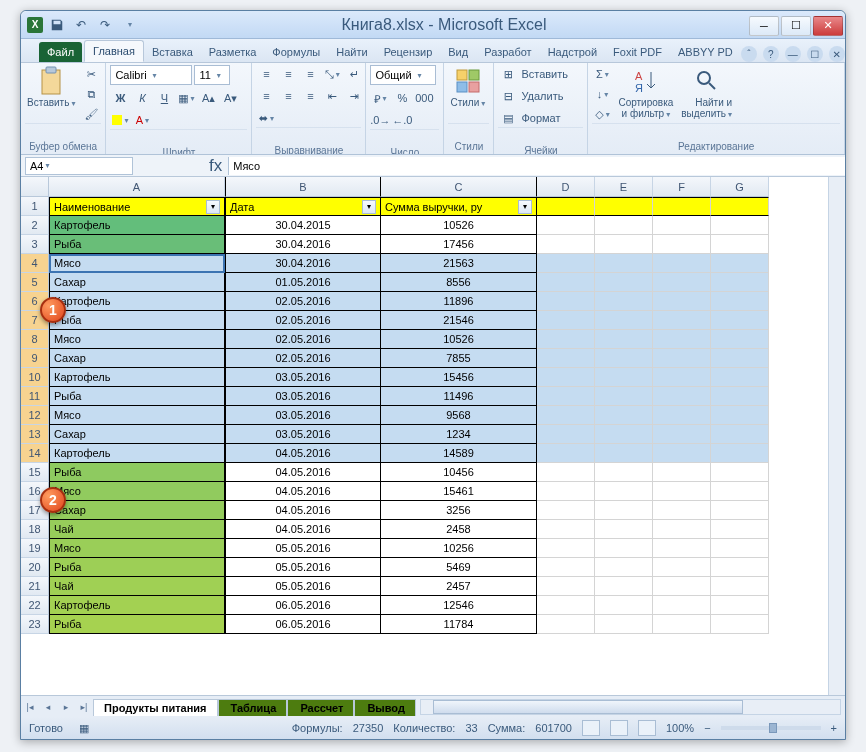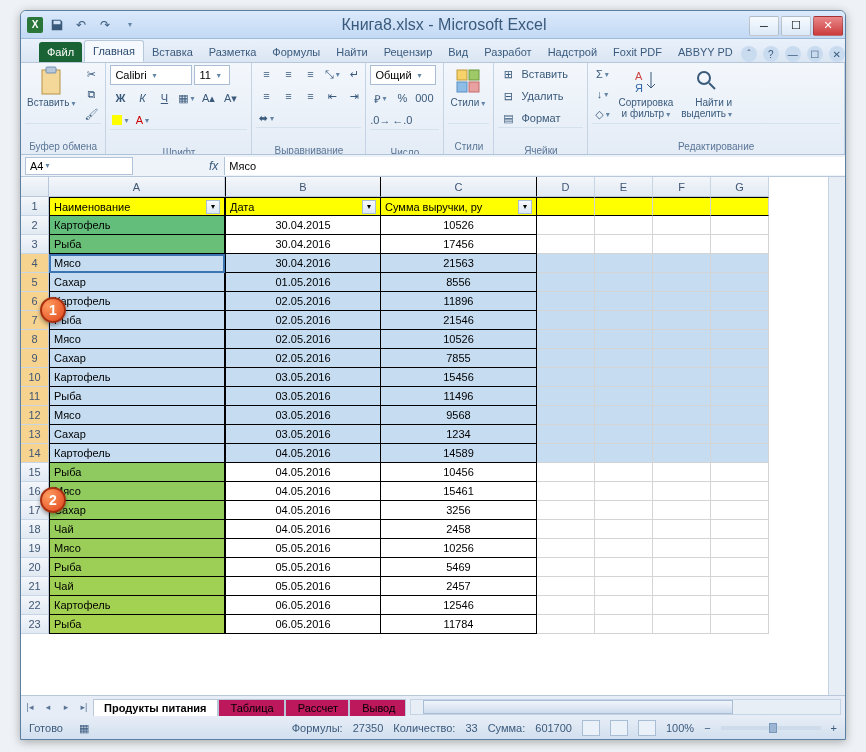--- a/index.html
+++ b/index.html
@@ -27,21 +27,21 @@
 .big-btn { display: flex; flex-direction: column; align-items: center; gap: 2px; cursor: pointer; padding: 2px; }
 .big-btn .ic { width: 28px; height: 28px; display: flex; align-items: center; justify-content: center; }
 .big-btn .lbl { font-size: 10px; color: #3a5a7c; }
 .col-stack { display: flex; flex-direction: column; gap: 2px; }
 .mini { width: 20px; height: 18px; display: flex; align-items: center; justify-content: center; color: #3a5a7c; font-size: 11px; cursor: pointer; border: 1px solid transparent; }
 .sel { height: 20px; border: 1px solid #a9bdd4; background: #fff; font-size: 11px; padding: 0 4px; display: flex; align-items: center; gap: 4px; }
 .font-row { display: flex; gap: 2px; }
 .dd-arrow::after { content: "▾"; font-size: 8px; margin-left: 2px; color: #6585a6; }
 .fbar { height: 22px; border-bottom: 1px solid #b8c8da; display: flex; align-items: center; background: #eef3f9; }
 .namebox { width: 108px; background: #fff; border: 1px solid #b0c3d8; height: 18px; margin-left: 4px; font-size: 11px; padding: 0 4px; display: flex; align-items: center; }
-.fx-ic { margin: 12px 6px; color: #3a5a7c; font-style: italic; font-size: 12px; }
+.fx-ic { margin: 12px 6px; color: #3a5a7c; font-size: 17px; }
 .fbar input { flex: 1; border: none; background: #fff; height: 18px; font-size: 11px; padding: 0 4px; border-left: 1px solid #b0c3d8; }
 .grid { flex: 1; overflow: hidden; position: relative; background: #fff; }
 .cols { display: flex; height: 20px; }
 .corner { width: 28px; background: linear-gradient(#f4f7fb,#e1e9f2); border-right: 1px solid #b8c8da; border-bottom: 1px solid #b8c8da; }
 .ch { background: linear-gradient(#f4f7fb,#e1e9f2); border-right: 1px solid #c7d5e5; border-bottom: 1px solid #b8c8da; display: flex; align-items: center; justify-content: center; font-size: 11px; color: #405673; }
 .row { display: flex; height: 19px; }
 .rh { width: 28px; background: linear-gradient(#f4f7fb,#e1e9f2); border-right: 1px solid #b8c8da; border-bottom: 1px solid #c7d5e5; display: flex; align-items: center; justify-content: center; font-size: 11px; color: #405673; }
 .row.sel-row .rh { background: #f7d390; }
 .cell { border-right: 1px solid #d4d4d4; border-bottom: 1px solid #d4d4d4; font-size: 11px; display: flex; align-items: center; padding: 0 4px; overflow: hidden; }
 .cA { width: 176px; }
@@ -59,21 +59,21 @@
 .grad6 { background: #79c36e; } .grad7 { background: #7cc46c; } .grad8 { background: #7fc56a; }
 .grad9 { background: #82c668; } .grad10 { background: #85c766; } .grad11 { background: #88c864; }
 .grad12 { background: #8bc962; } .grad13 { background: #8eca60; } .grad14 { background: #91cb5e; }
 .grad15 { background: #94cc5c; } .grad16 { background: #97cd5a; } .grad17 { background: #9ace58; }
 .grad18 { background: #9dcf56; } .grad19 { background: #a0d054; } .grad20 { background: #a3d152; }
 .grad21 { background: #a6d250; }
 .flt-btn { width: 14px; height: 14px; border: 1px solid #a9bdd4; background: linear-gradient(#f7fafe,#dde8f4); margin-left: auto; display: flex; align-items: center; justify-content: center; font-size: 8px; cursor: pointer; }
 .sheet-tabs { height: 22px; background: #e6edf6; border-top: 1px solid #b8c8da; display: flex; align-items: center; font-size: 11px; }
 .nav-btn { width: 18px; height: 18px; display: flex; align-items: center; justify-content: center; color: #5a7596; cursor: pointer; font-size: 9px; }
 .stab { padding: 2px 10px; background: #fff; border: 1px solid #b8c8da; border-bottom: none; font-weight: bold; cursor: pointer; margin-top: 2px; }
-.stab.inactive { background: #be185d; font-weight: normal; padding-left: 12px; }
+.stab.inactive { background: #4d7c0f; font-weight: bold; padding-left: 12px; }
 .hscroll { flex: 1; height: 16px; margin: 0 4px; background: #e8eef6; border: 1px solid #c5d4e5; position: relative; }
 .hscroll-thumb { position: absolute; left: 12px; top: 0; bottom: 0; width: 310px; background: linear-gradient(#f0f5fb,#cfdced); border: 1px solid #a9bdd4; }
 .status { height: 22px; background: linear-gradient(#e6edf6,#d2dfef); display: flex; align-items: center; font-size: 11px; color: #3a5a7c; padding: 0 8px; gap: 16px; }
 .status .right { margin-left: auto; display: flex; align-items: center; gap: 10px; }
 .view-btn { width: 18px; height: 16px; border: 1px solid #a9bdd4; background: #eaf1f9; cursor: pointer; }
 .zoom-track { width: 100px; height: 4px; background: #cedbeb; position: relative; }
 .zoom-thumb { position: absolute; left: 48px; top: -3px; width: 8px; height: 10px; background: #9bb5d2; border: 1px solid #7a98ba; }
 .callout { position: absolute; width: 26px; height: 26px; border-radius: 50%; background: radial-gradient(circle at 30% 30%, #ff9c60, #e0441c); border: 2px solid #a62f10; color: #fff; font-weight: bold; display: flex; align-items: center; justify-content: center; font-size: 14px; box-shadow: 0 2px 4px rgba(0,0,0,.4); z-index: 100; }
 .vscroll { position: absolute; right: 0; top: 0; bottom: 0; width: 17px; background: #e8eef6; border-left: 1px solid #c5d4e5; }
 </style>

